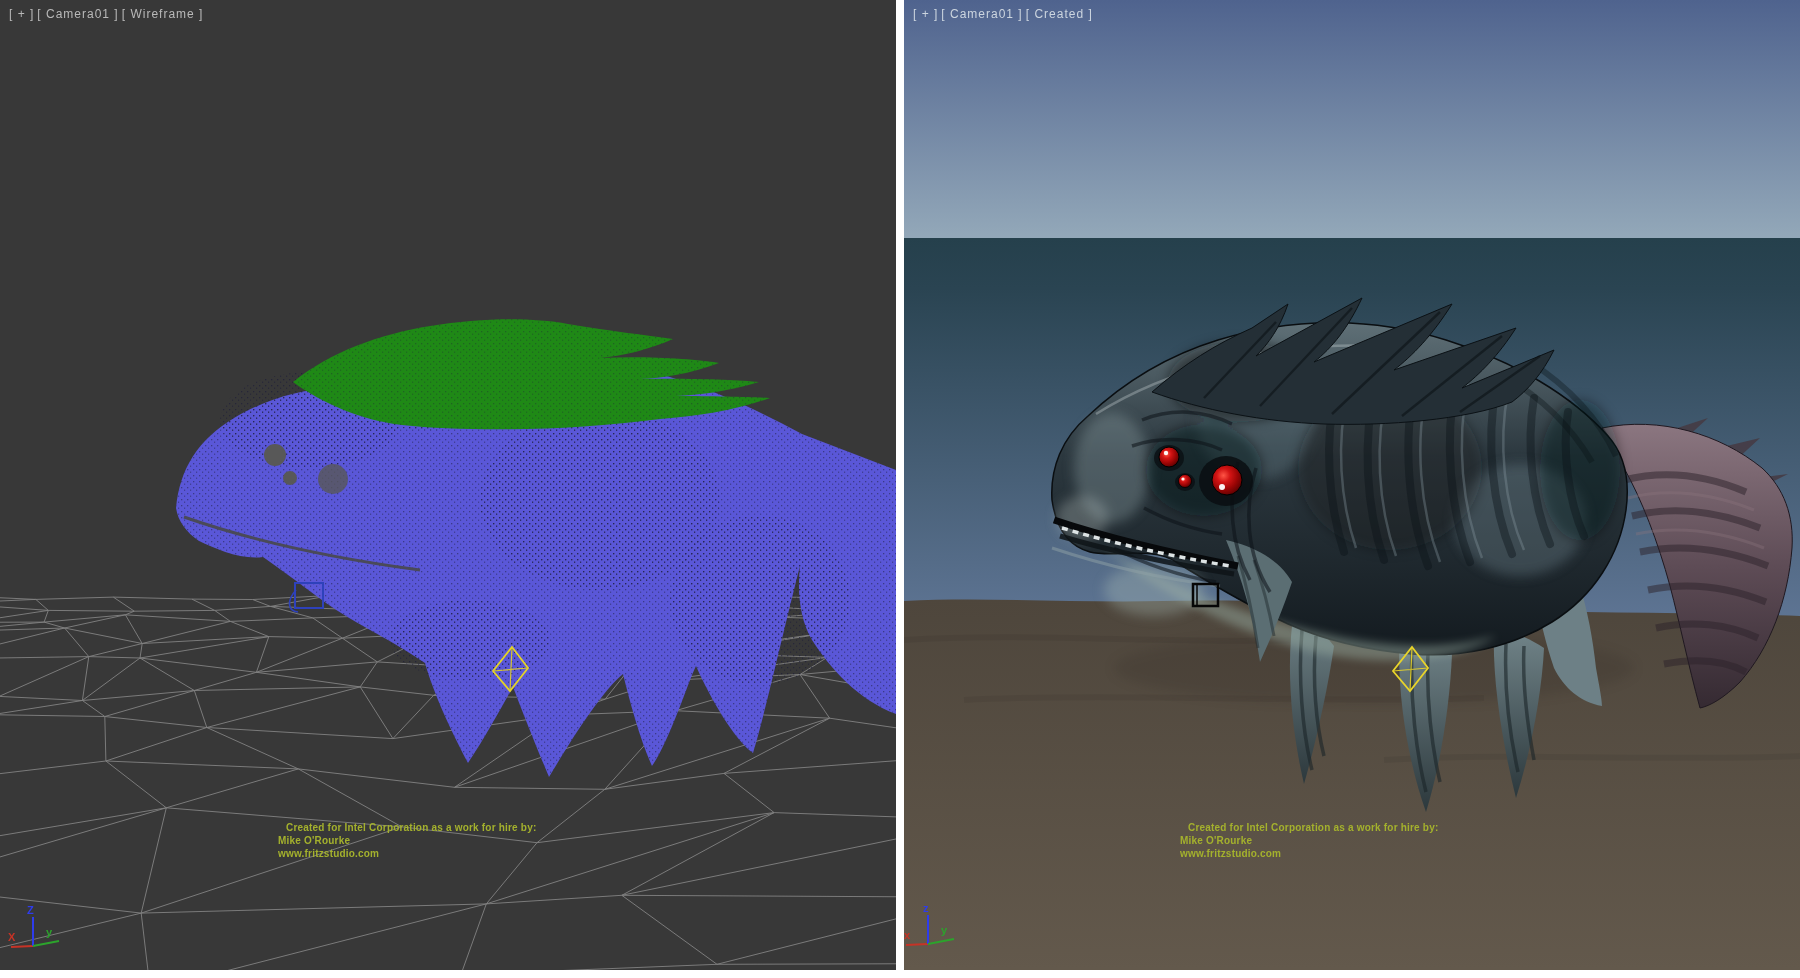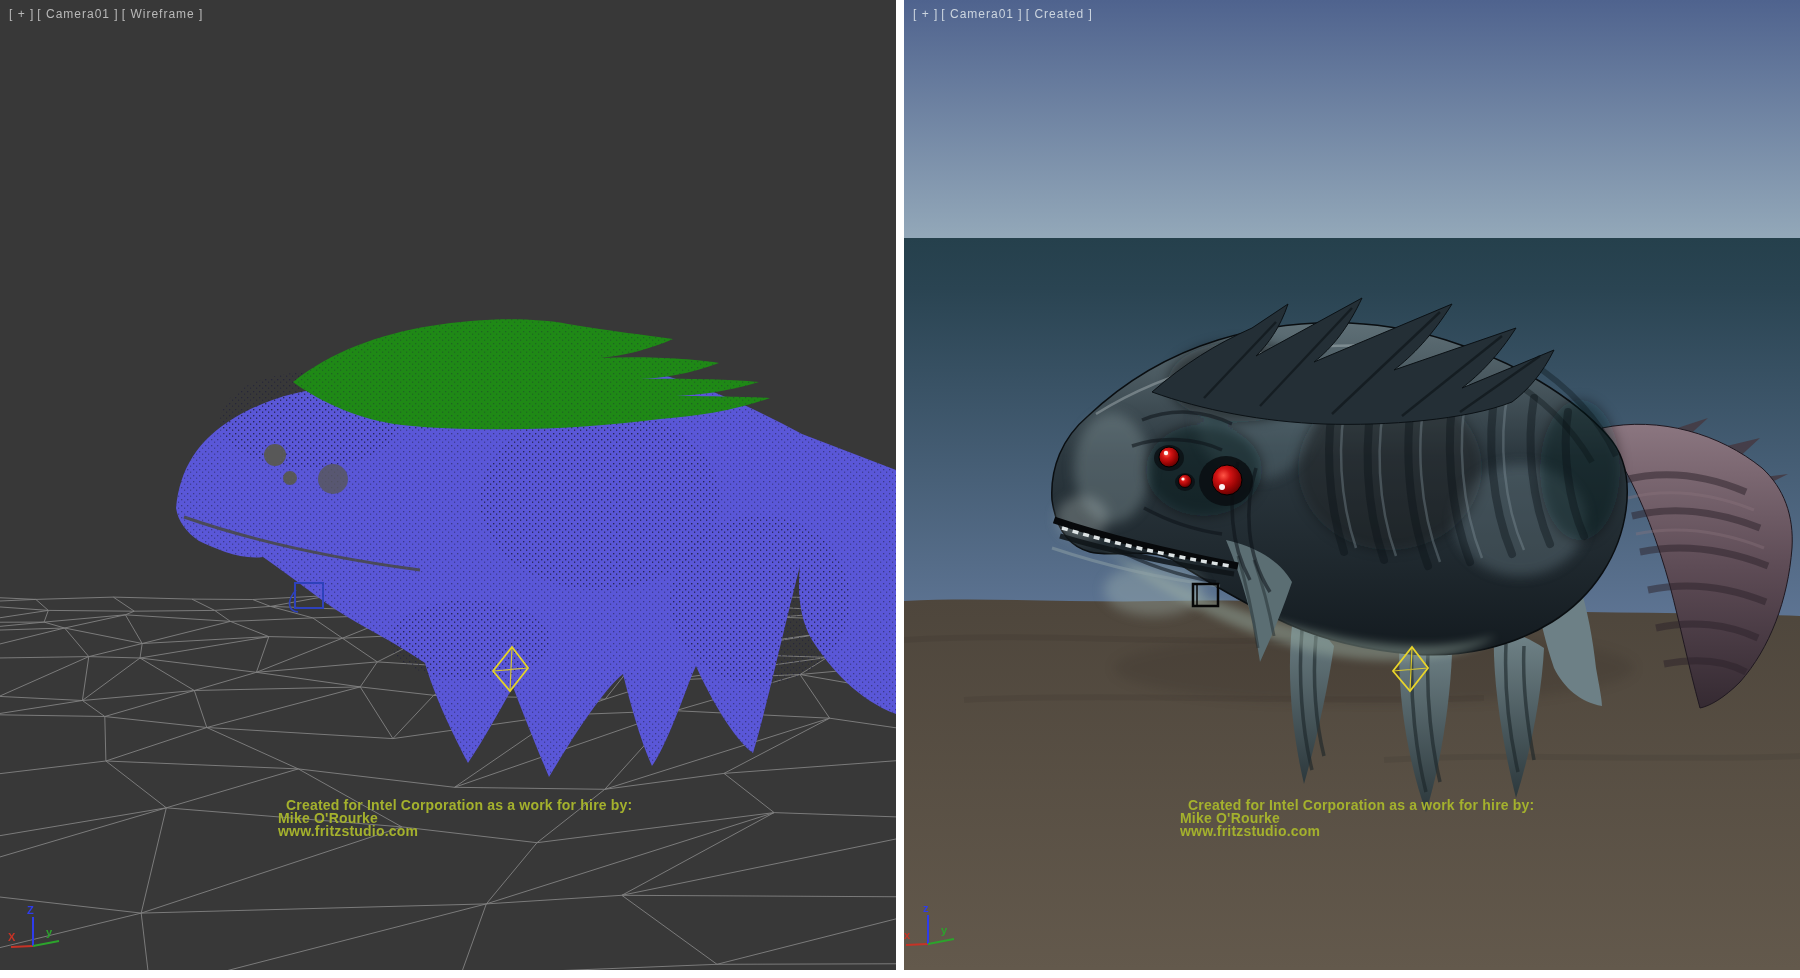--- a/index.html
+++ b/index.html
@@ -6,21 +6,21 @@
   body{width:1800px;height:978px;background:#ffffff;overflow:hidden;position:relative;
        font-family:"Liberation Sans",sans-serif;}
   .viewport{position:absolute;top:0;height:970px;width:896px;overflow:hidden;}
   .vp-left{left:0;background:#383838;}
   .vp-right{left:904px;background:#50648f;}
   .vp-svg{position:absolute;left:0;top:0;width:896px;height:970px;display:block;}
   .vp-label{position:absolute;top:7px;left:9px;font-size:12px;letter-spacing:1px;
             color:#b9b9b9;white-space:nowrap;z-index:5;}
   .vp-label span{margin-right:3px;cursor:pointer;}
   .vp-right .vp-label{color:#ccd5df;}
-  .watermark{position:absolute;top:799px;font-weight:bold;font-size:14px;line-height:13px;
+  .watermark{position:absolute;top:821px;font-weight:bold;font-size:10px;line-height:13px;
              color:#a4b12d;white-space:nowrap;letter-spacing:.2px;z-index:4;}
   .vp-left .watermark{left:278px;}
   .vp-right .watermark{left:276px;}
   .wm-line1{padding-left:8px;}
   .axis-label{font-size:11px;font-weight:bold;font-family:"Liberation Sans",sans-serif;}
 </style>
 </head>
 <body>
 
 <section class="viewport vp-left">

